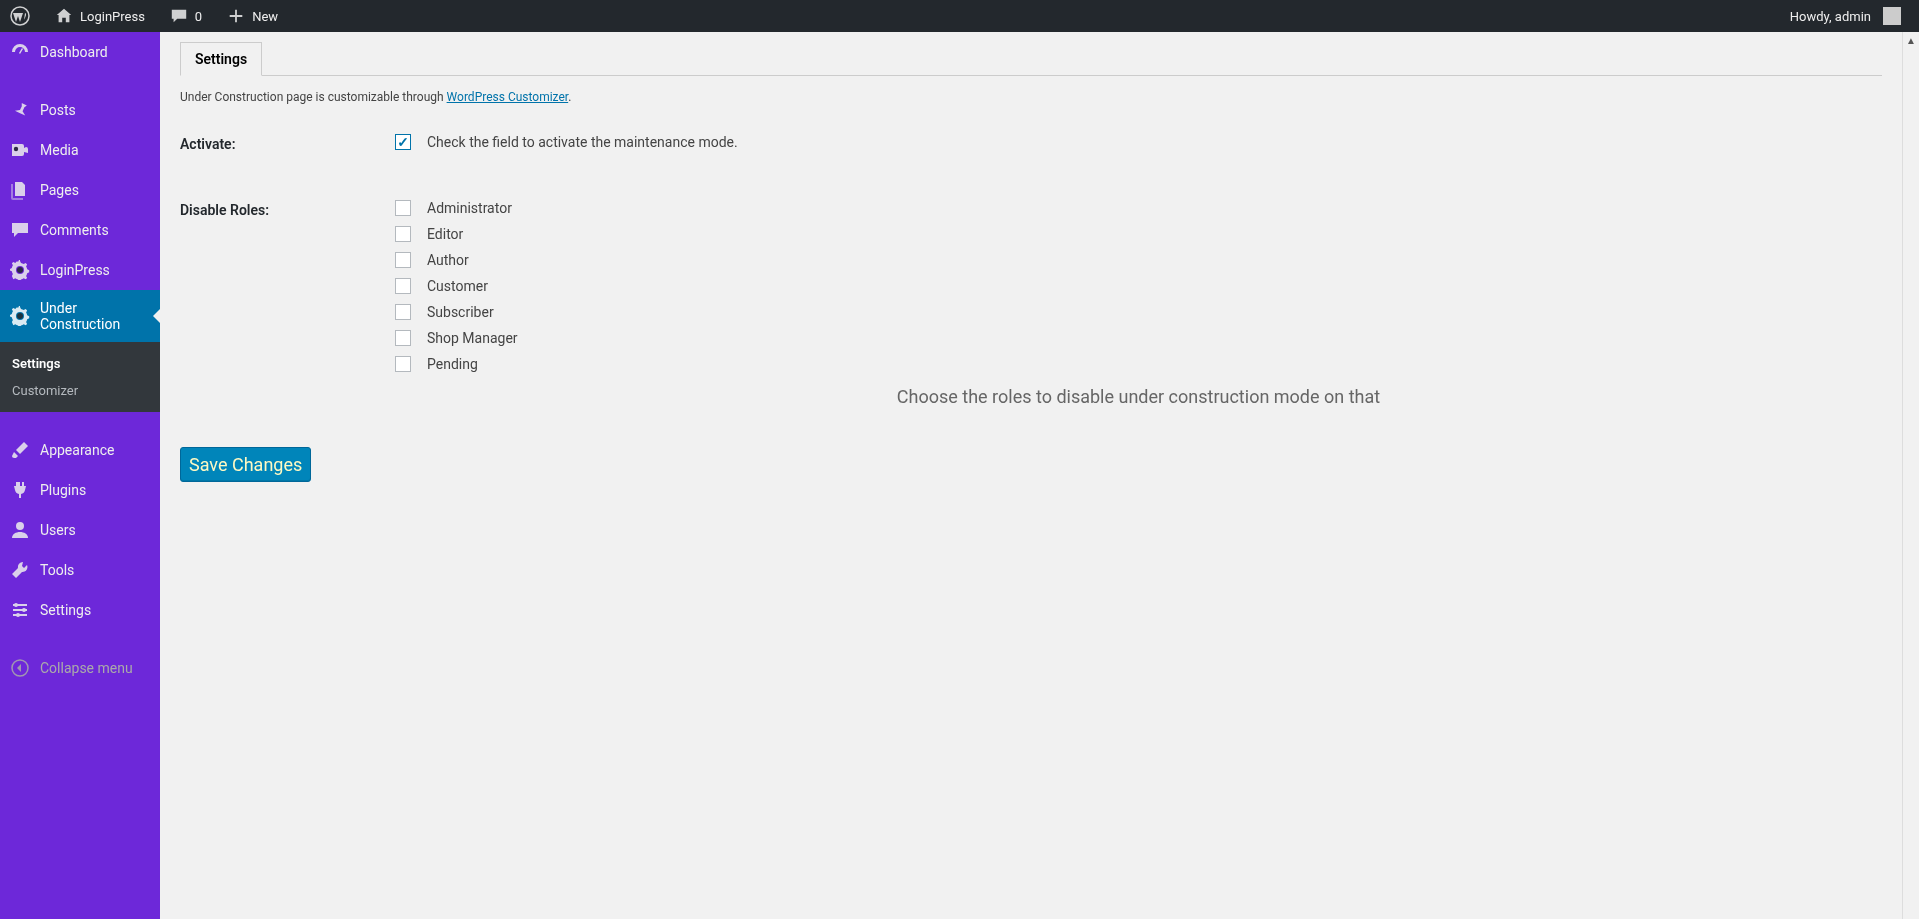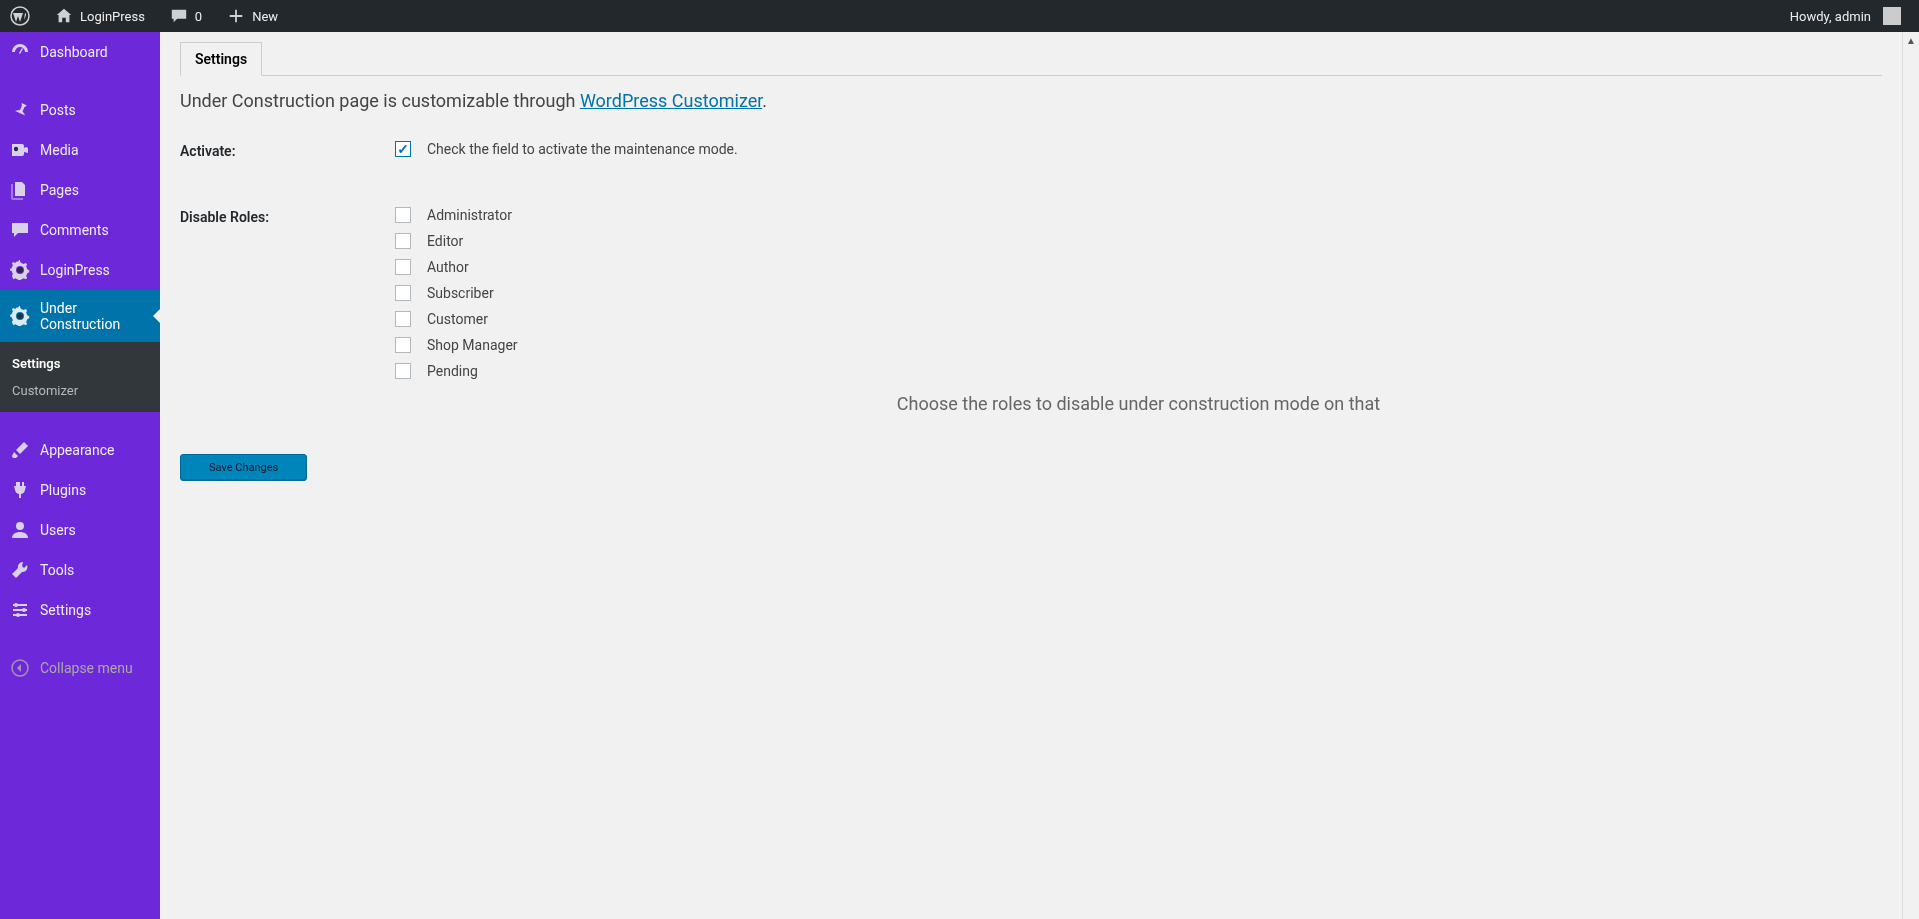--- a/index.html
+++ b/index.html
@@ -157,21 +157,21 @@
       margin-bottom: -1px;
       cursor: pointer;
       font-weight: 600;
     }
     .nav-tab.active {
       background: #f1f1f1;
       border-bottom: 1px solid #f1f1f1;
       color: #000;
     }
     .descr {
-      font-size: 18px;
+      font-size: 12px;
       color: #444;
       margin-bottom: 30px;
     }
     .descr a {
       color: #0073aa;
       text-decoration: underline;
     }
     
     .form-table {
       width: 100%;
@@ -223,23 +223,23 @@
     }
     .help {
       color: #666;
       margin-top: 14px;
       font-size: 18px;
       text-align: center;
     }
     .button-primary {
       background: #0085ba;
       border: 1px solid #006799;
-      color: #0f172a;
-      padding: 6px 28px;
-      font-size: 11px;
+      color: #fef9c3;
+      padding: 6px 8px;
+      font-size: 18px;
       border-radius: 3px;
       cursor: pointer;
       box-shadow: inset 0 -1px rgba(0,0,0,0.1);
     }
     
     .scroll-strip {
       width: 17px;
       background: #f1f1f1;
       border-left: 1px solid #ddd;
       position: relative;
@@ -458,25 +458,25 @@
             <label class="cb-line">
               <span class="cb"></span>
               <span>Editor</span>
             </label>
             <label class="cb-line">
               <span class="cb"></span>
               <span>Author</span>
             </label>
             <label class="cb-line">
               <span class="cb"></span>
+              <span>Customer</span>
+            </label>
+            <label class="cb-line">
+              <span class="cb"></span>
               <span>Subscriber</span>
-            </label>
-            <label class="cb-line">
-              <span class="cb"></span>
-              <span>Customer</span>
             </label>
             <label class="cb-line">
               <span class="cb"></span>
               <span>Shop Manager</span>
             </label>
             <label class="cb-line">
               <span class="cb"></span>
               <span>Pending</span>
             </label>
             <p class="help">Choose the roles to disable under construction mode on that</p>

